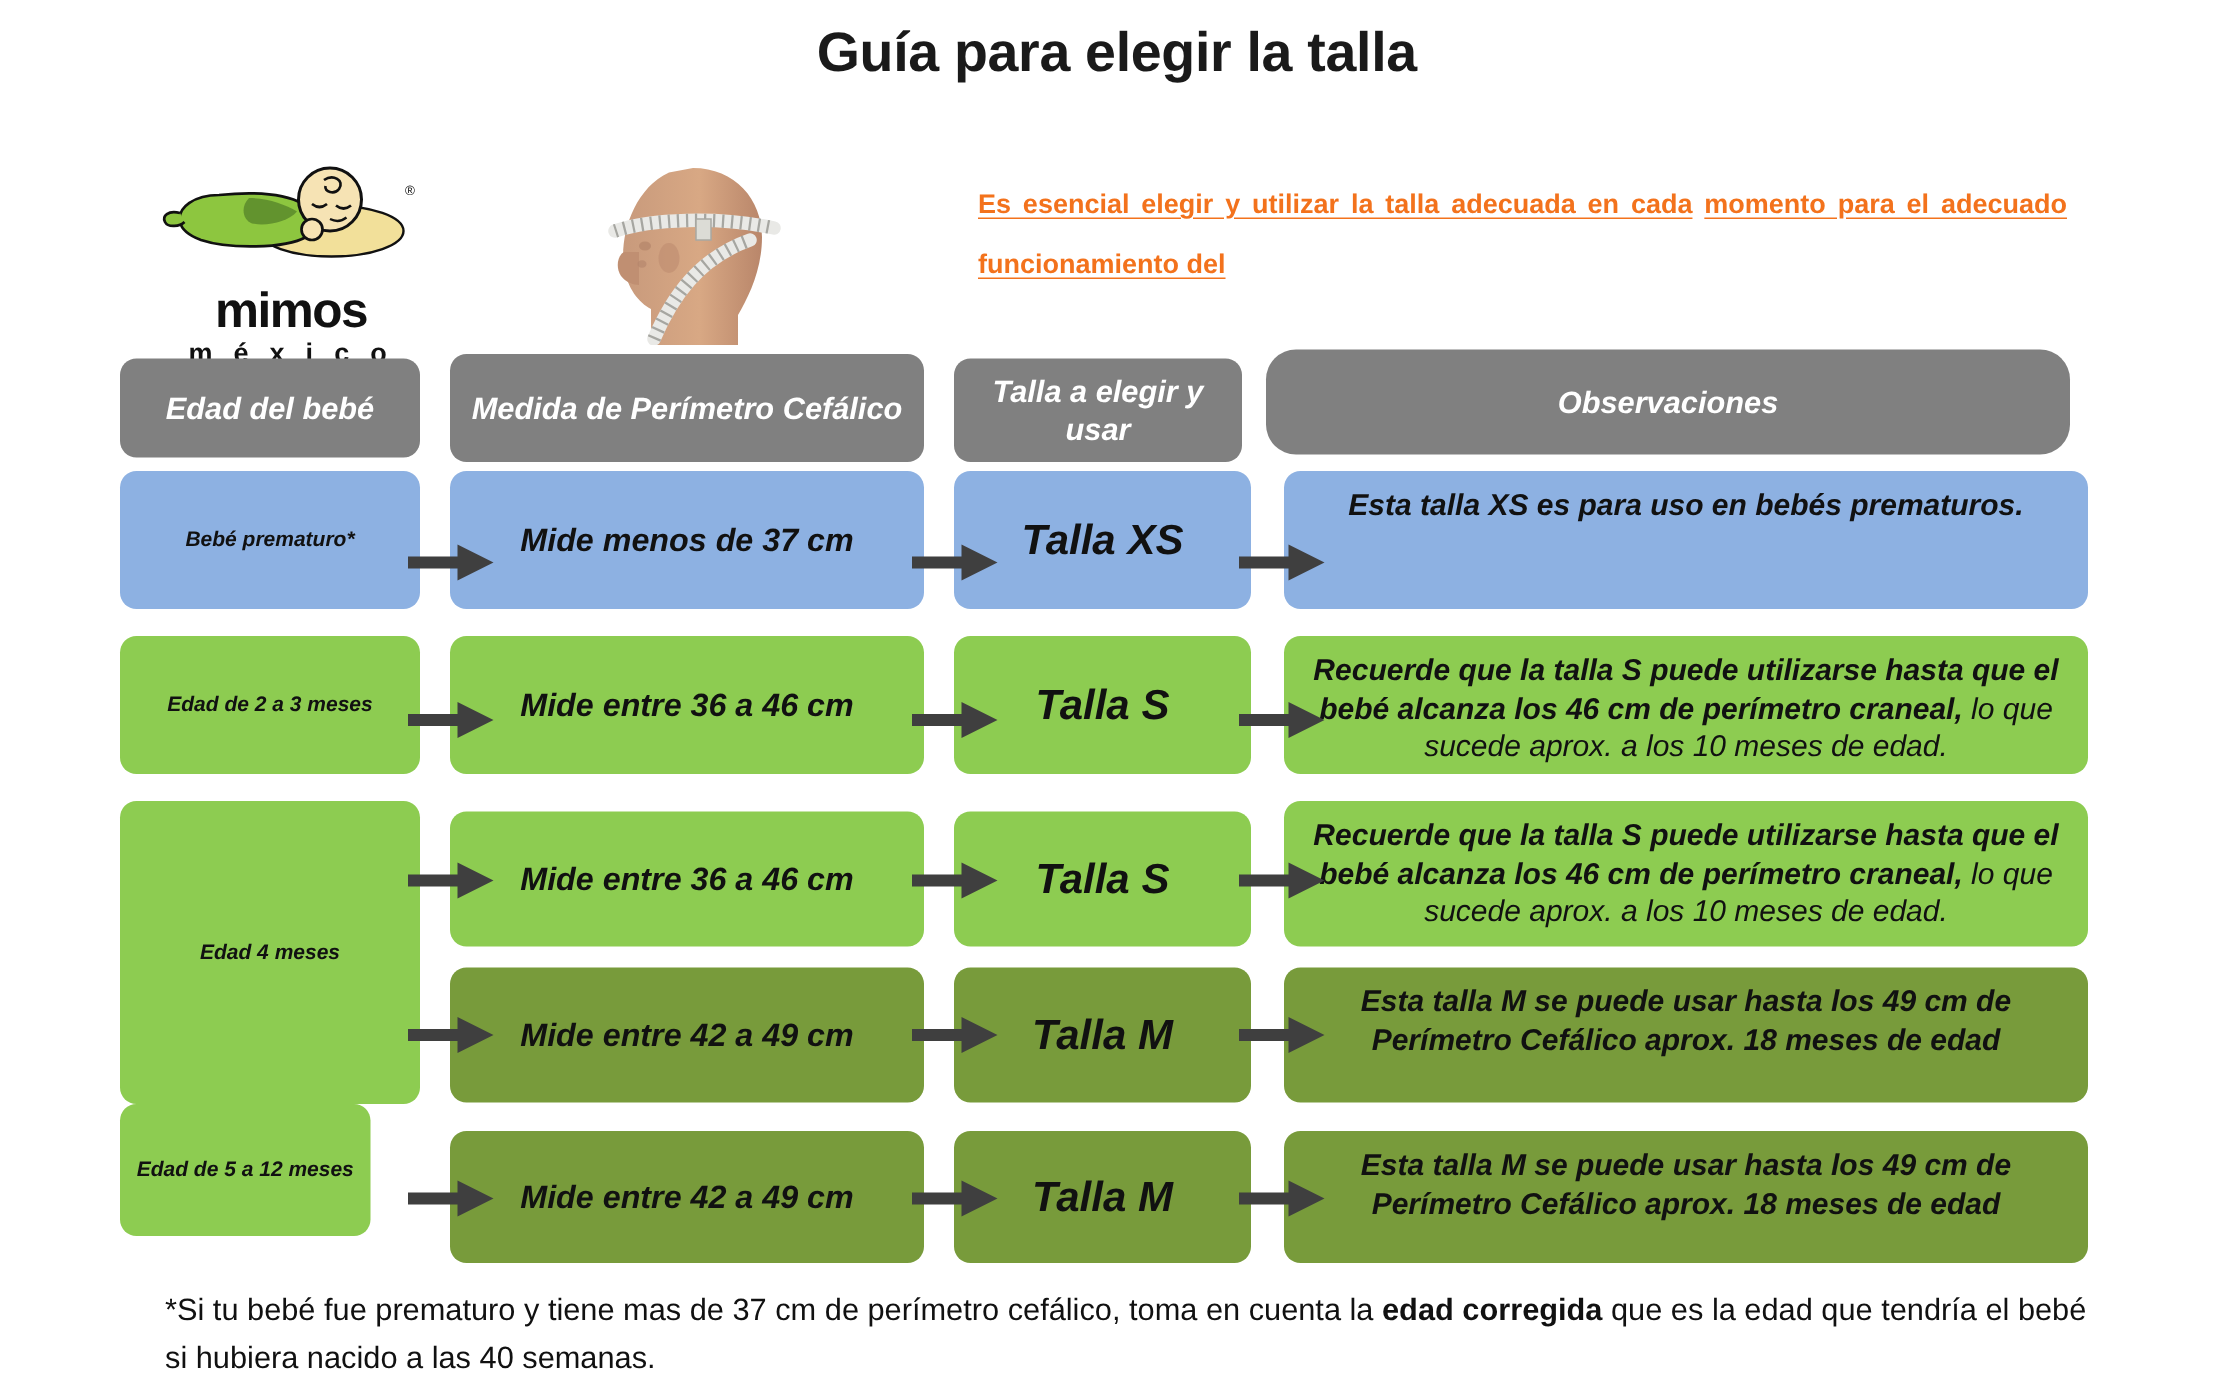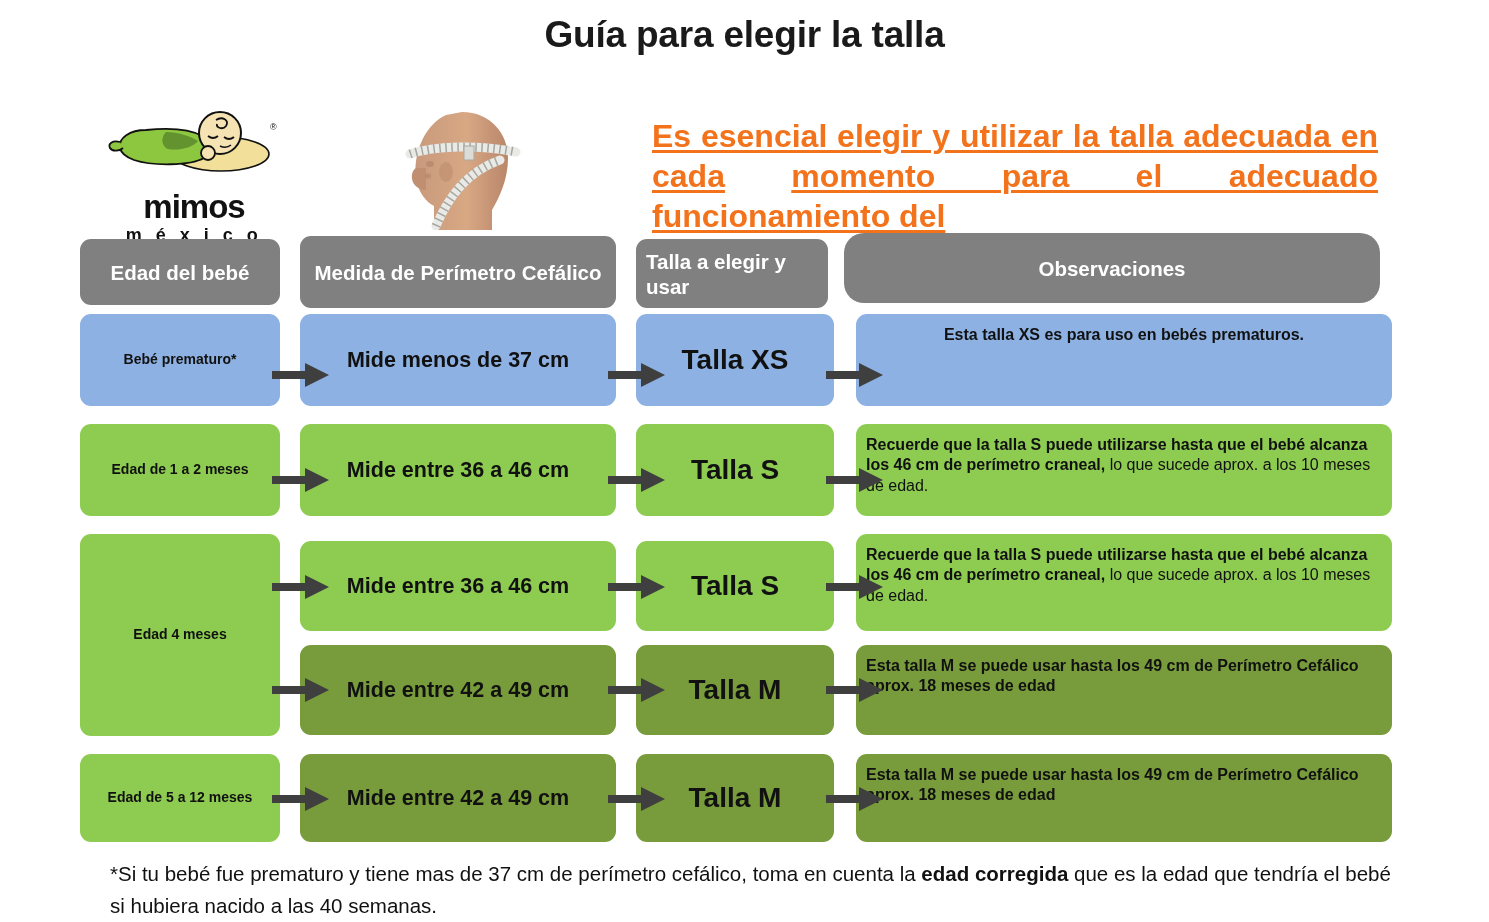--- a/index.html
+++ b/index.html
@@ -68,57 +68,58 @@
     width: 118px;
     height: 124px;
   }
 
   
   .intro {
     position: absolute;
     left: 652px;
     top: 116px;
     width: 726px;
-    font-size: 32px;
+    font-size: 18px;
     font-weight: bold;
     line-height: 40px;
     color: #F3721C;
     text-align: justify;
     text-justify: inter-word;
   }
   .intro u { text-decoration: underline; text-underline-offset: 3px; }
   .intro .last { display: block; text-align: left; }
 
   
   .cell {
     position: absolute;
     border-radius: 11px;
     box-sizing: border-box;
     display: flex;
     align-items: center;
     justify-content: center;
-    text-align: left;
+    text-align: center;
     font-weight: bold;
     line-height: 1.22;
     padding: 4px 10px;
+    font-style: italic;
   }
   .cell.head {
     background: #808080;
     color: #ffffff;
     font-size: 20.5px;
   }
   .cell.blue   { background: #8DB1E2; color: #111; }
   .cell.green  { background: #8DCC51; color: #111; }
   .cell.olive  { background: #789B3B; color: #111; }
   .cell.top    { align-items: flex-start; padding-top: 11px; }
 
   .fs-age   { font-size: 14px; }
   .fs-meas  { font-size: 21.5px; }
   .fs-size  { font-size: 28px; }
-  .fs-obs   { font-size: 16px; line-height: 1.28; }
+  .fs-obs   { font-size: 20px; line-height: 1.28; }
   .fs-obs .reg { font-weight: normal; }
 
   
   .arrow {
     position: absolute;
     height: 30px;
     color: #3F3F3F;
   }
   .arrow svg { display: block; width: 100%; height: 100%; }
 
@@ -210,42 +211,42 @@
 <div class="cell head" style="left:636px; top:239px; width:192px; height:69px;">Talla a elegir y usar</div>
 <div class="cell head" style="left:844px; top:233px; width:536px; height:70px;border-radius:20px;">Observaciones</div>
 
 <div class="cell blue fs-age" style="left:80px;  top:314px; width:200px; height:92px;">Bebé prematuro*</div>
 <div class="cell blue fs-meas" style="left:300px; top:314px; width:316px; height:92px;">Mide menos de 37 cm</div>
 <div class="cell blue fs-size" style="left:636px; top:314px; width:198px; height:92px;">Talla XS</div>
 <div class="cell blue fs-obs top" style="left:856px; top:314px; width:536px; height:92px;">
   <span><span>Esta talla XS es para uso en bebés prematuros.</span><span class="reg"></span></span>
 </div>
 
-<div class="cell green fs-age" style="left:80px;  top:424px; width:200px; height:92px;">Edad de 1 a 2 meses</div>
+<div class="cell green fs-age" style="left:80px;  top:424px; width:200px; height:92px;">Edad de 2 a 3 meses</div>
 <div class="cell green fs-meas" style="left:300px; top:424px; width:316px; height:92px;">Mide entre 36 a 46 cm</div>
 <div class="cell green fs-size" style="left:636px; top:424px; width:198px; height:92px;">Talla S</div>
 <div class="cell green fs-obs top" style="left:856px; top:424px; width:536px; height:92px;">
   <span><span>Recuerde que la talla S puede utilizarse hasta que el bebé alcanza los 46 cm de perímetro craneal,</span><span class="reg"> lo que sucede aprox. a los 10 meses de edad.</span></span>
 </div>
 
 <div class="cell green fs-age" style="left:80px; top:534px; width:200px; height:202px;">Edad 4 meses</div>
 
 <div class="cell green fs-meas" style="left:300px; top:541px; width:316px; height:90px;">Mide entre 36 a 46 cm</div>
 <div class="cell green fs-size" style="left:636px; top:541px; width:198px; height:90px;">Talla S</div>
 <div class="cell green fs-obs top" style="left:856px; top:534px; width:536px; height:97px;">
   <span><span>Recuerde que la talla S puede utilizarse hasta que el bebé alcanza los 46 cm de perímetro craneal,</span><span class="reg"> lo que sucede aprox. a los 10 meses de edad.</span></span>
 </div>
 
 <div class="cell olive fs-meas" style="left:300px; top:645px; width:316px; height:90px;">Mide entre 42 a 49 cm</div>
 <div class="cell olive fs-size" style="left:636px; top:645px; width:198px; height:90px;">Talla M</div>
 <div class="cell olive fs-obs top" style="left:856px; top:645px; width:536px; height:90px;">
   <span><span>Esta talla M se puede usar hasta los 49 cm de Perímetro Cefálico aprox. 18 meses de edad</span><span class="reg"></span></span>
 </div>
 
-<div class="cell green fs-age" style="left:80px;  top:754px; width:200px; height:88px;">Edad de 5 a 12 meses</div>
+<div class="cell green fs-age" style="left:80px;  top:736px; width:167px; height:88px;">Edad de 5 a 12 meses</div>
 <div class="cell olive fs-meas" style="left:300px; top:754px; width:316px; height:88px;">Mide entre 42 a 49 cm</div>
 <div class="cell olive fs-size" style="left:636px; top:754px; width:198px; height:88px;">Talla M</div>
 <div class="cell olive fs-obs top" style="left:856px; top:754px; width:536px; height:88px;">
   <span><span>Esta talla M se puede usar hasta los 49 cm de Perímetro Cefálico aprox. 18 meses de edad</span><span class="reg"></span></span>
 </div>
 
 <div class="arrow" style="left:272px; top:360px; width:58px;">
   <svg viewBox="0 0 58 30">
       <path d="M0 11 H33 V3 L57 15 L33 27 V19 H0 Z" fill="#3F3F3F"></path>
     </svg>

